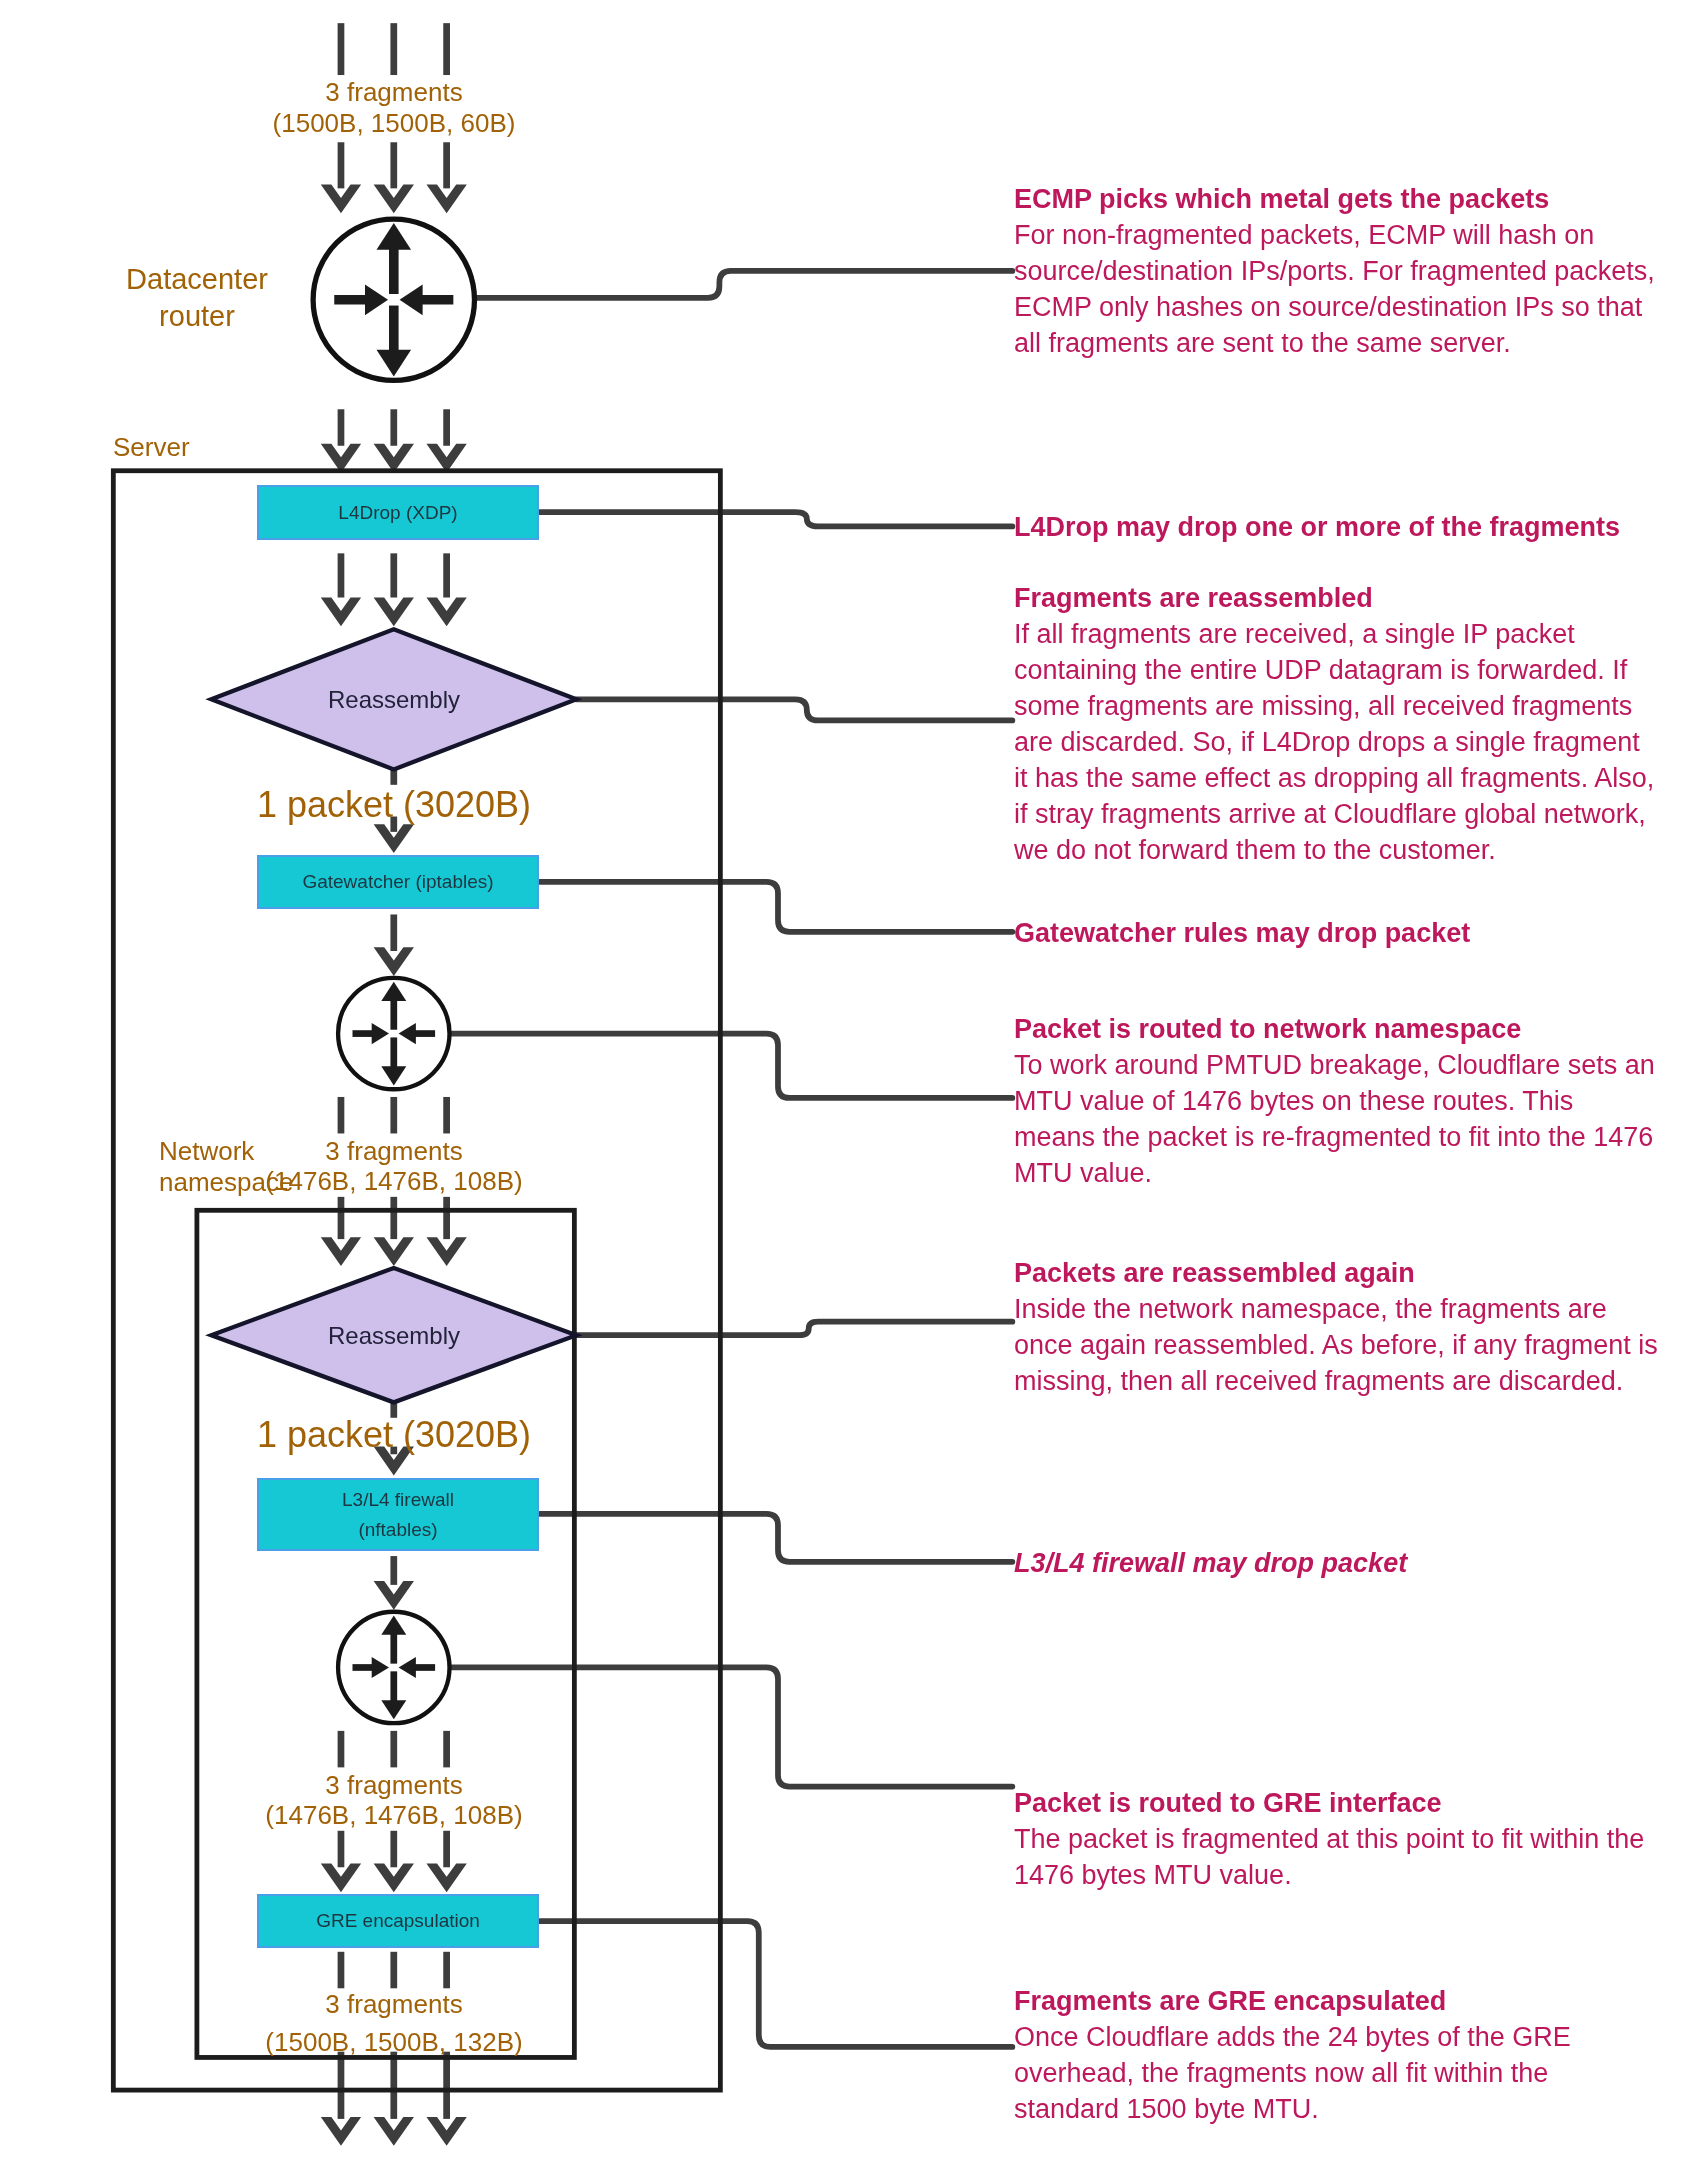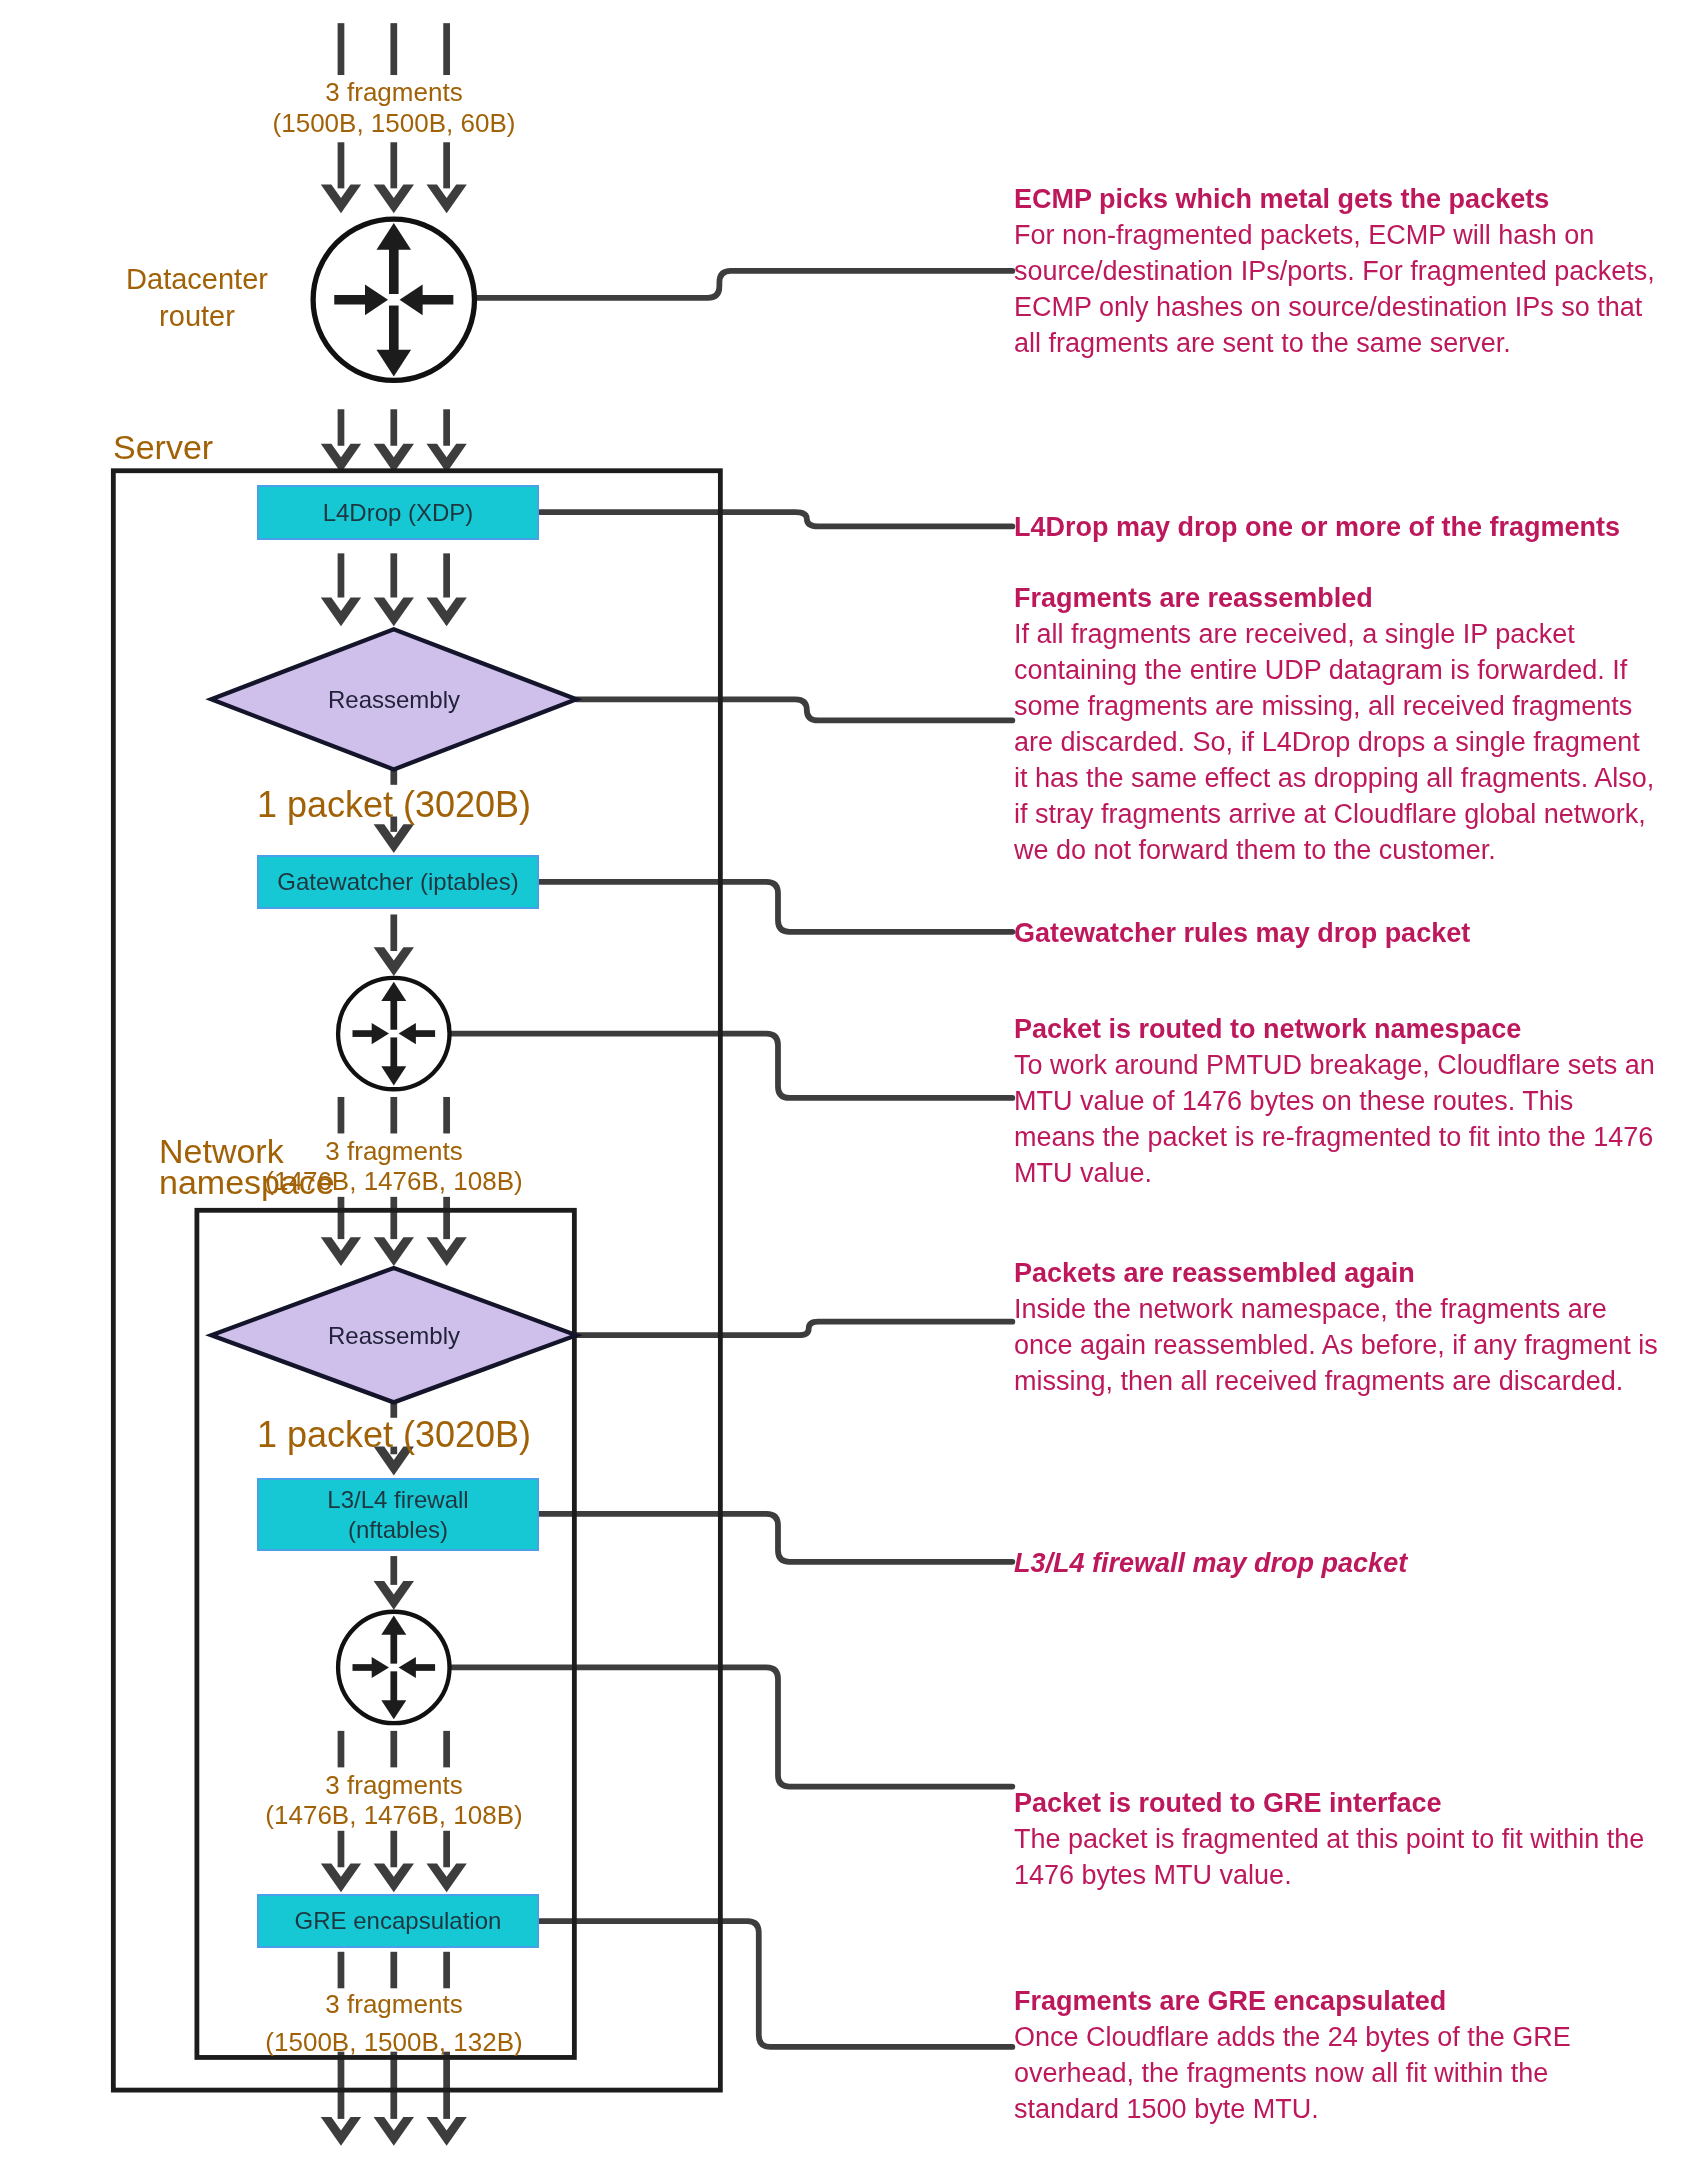--- a/index.html
+++ b/index.html
@@ -5,27 +5,27 @@
   html,body{margin:0;padding:0;background:#ffffff;}
   #canvas{
     position:relative;width:1701px;height:2168px;background:#ffffff;overflow:hidden;
     font-family:"Liberation Sans", sans-serif;color:#1a1a1a;
   }
   #diagram-svg{position:absolute;left:0;top:0;}
   .lbl{position:absolute;color:#a16207;}
   .center-col{left:106px;width:576px;text-align:center;}
   .frag{font-size:26px;line-height:31px;}
   .pkt{font-size:36px;line-height:33px;}
-  .side-label{font-size:34px;line-height:31px;}
+  .side-label{font-size:26px;line-height:31px;}
   .dc-label{left:72px;width:250px;text-align:center;font-size:29px;line-height:37px;}
   .node{
     position:absolute;left:257px;width:282px;
     background:#16c8d4;border:2.9px solid #4aa0e8;box-sizing:border-box;
     display:flex;align-items:center;justify-content:center;flex-direction:column;
-    font-size:24px;color:#1d3640;line-height:30px;text-align:center;
+    font-size:19px;color:#1d3640;line-height:30px;text-align:center;
   }
   .diamond-label{position:absolute;left:250px;width:288px;text-align:center;font-size:24px;color:#22223a;}
   .ann{position:absolute;left:1014px;width:644px;font-size:27px;line-height:36px;color:#be185d;}
   .ann .hd{font-weight:bold;}
   .ann .bd{font-weight:normal;}
 </style>
 </head>
 <body>
 
 <div id="canvas">

